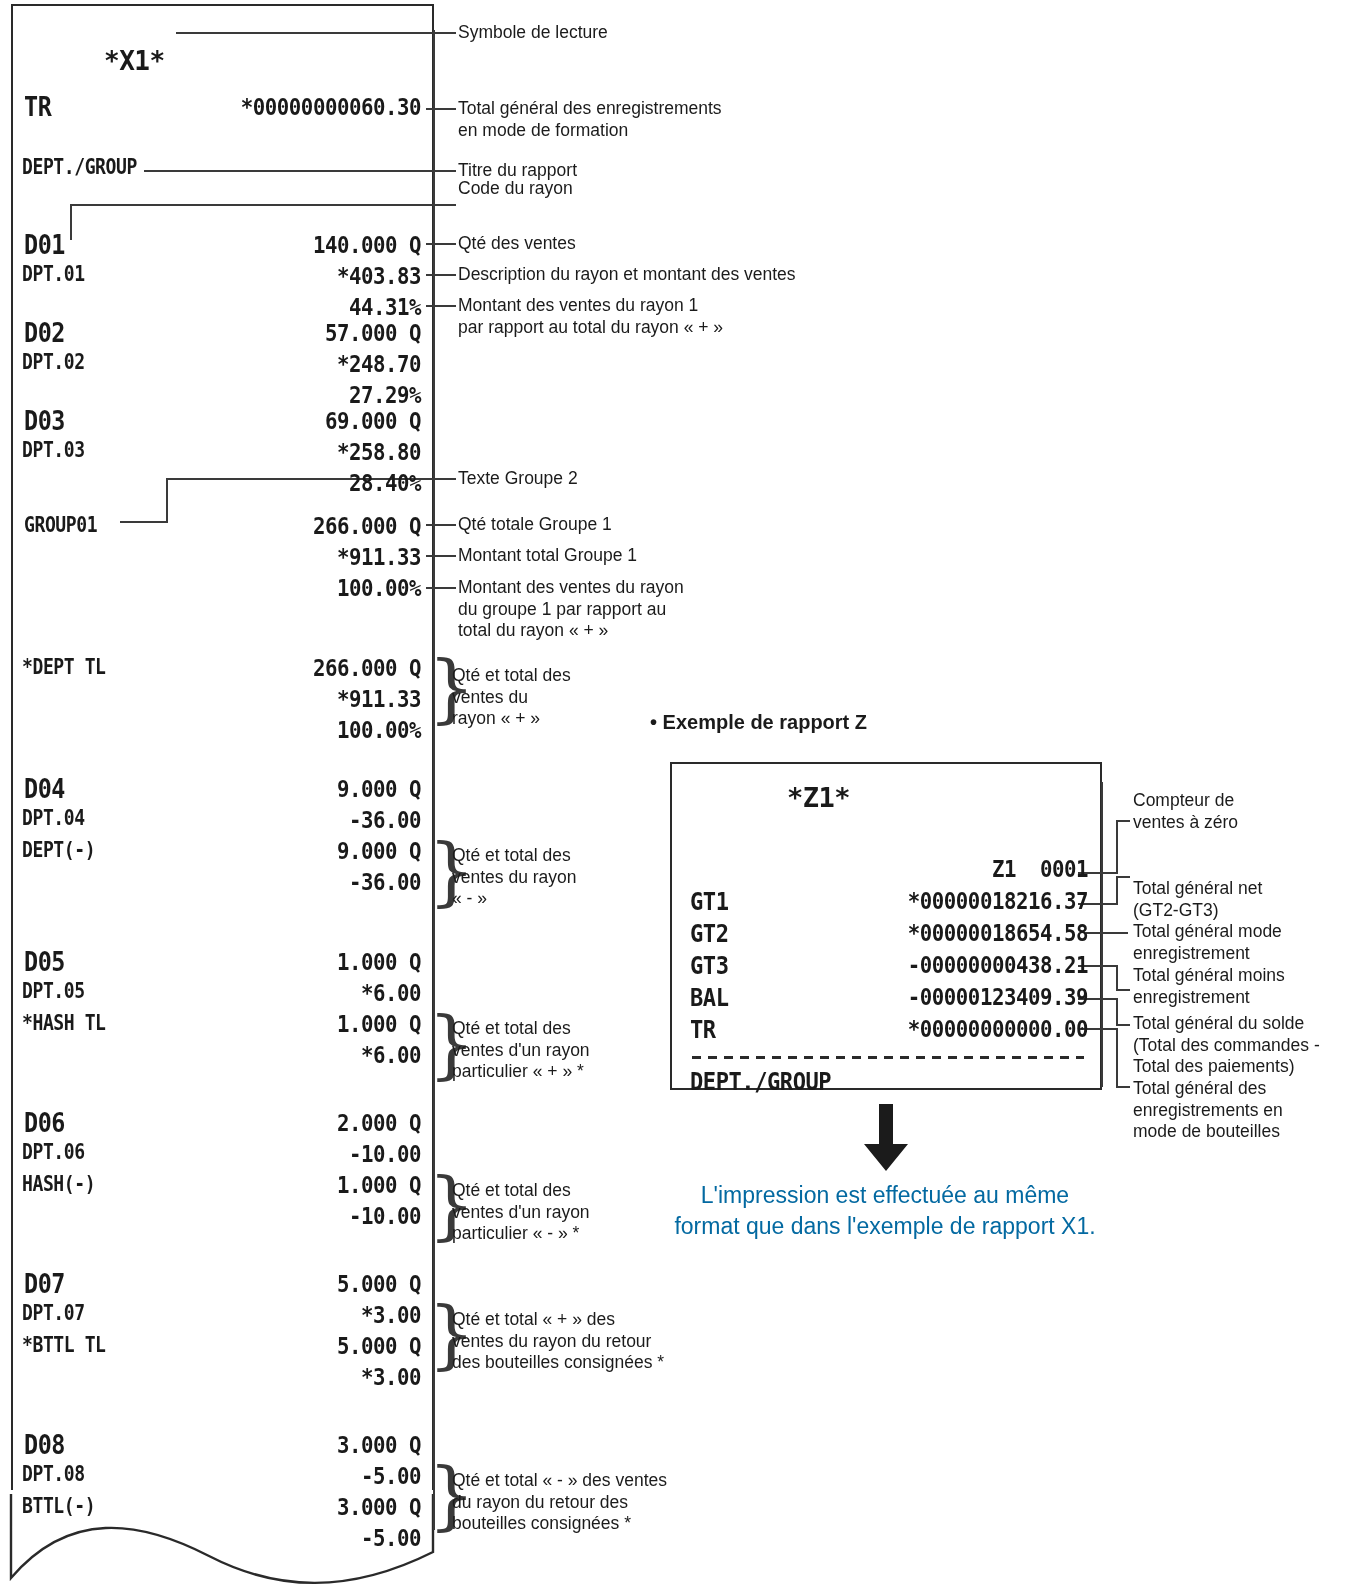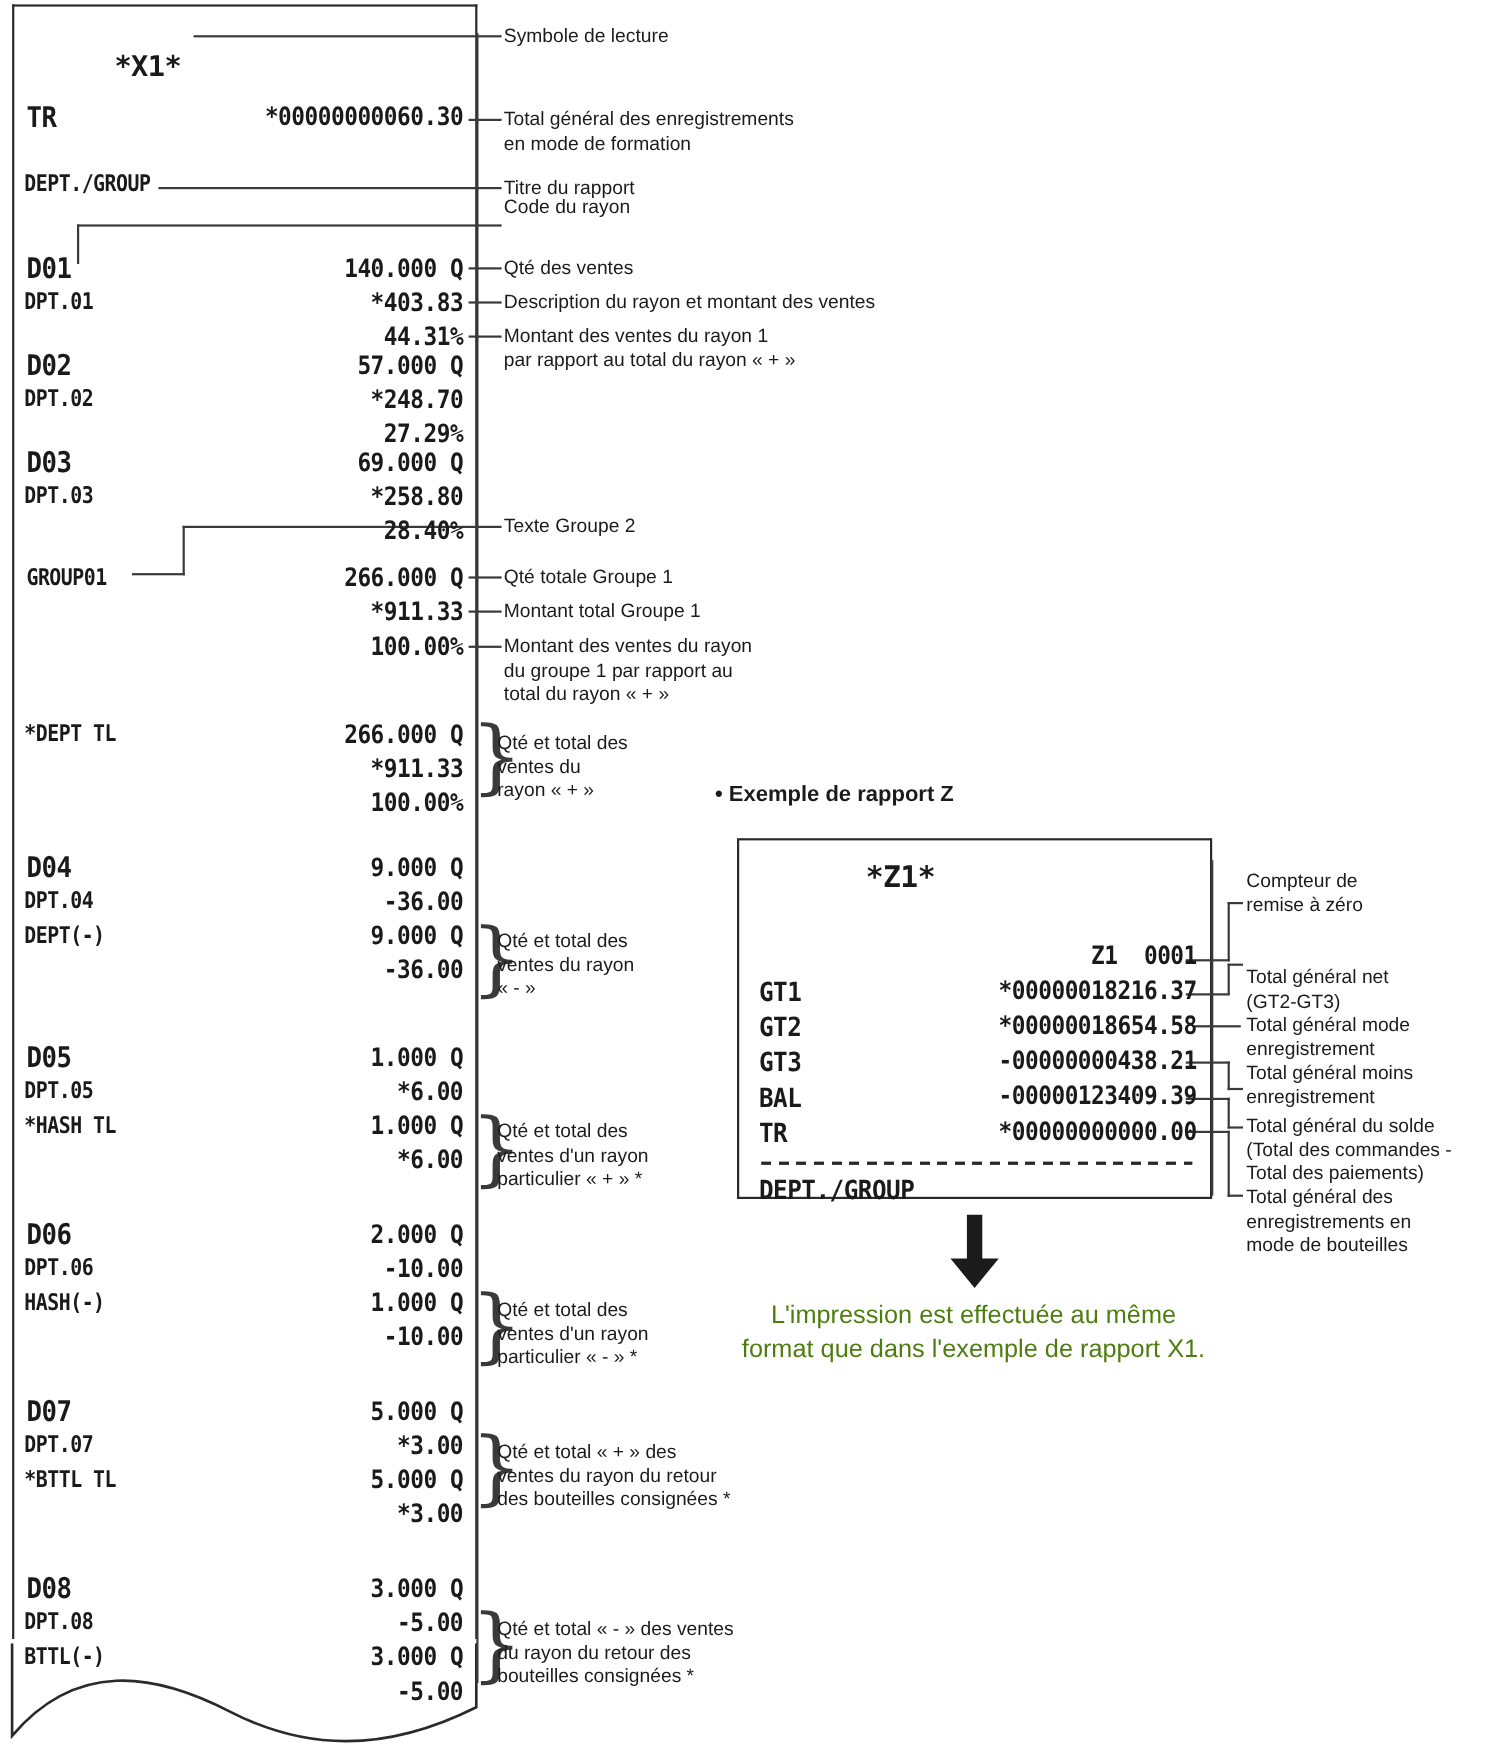--- a/index.html
+++ b/index.html
@@ -103,21 +103,21 @@
 
   
   #down-arrow { position: absolute; z-index: 6; }
 
   .caption {
     position: absolute;
     font-family: "Liberation Sans", sans-serif;
     font-size: 23px;
     line-height: 31px;
     text-align: center;
-    color: #4d7c0f;
+    color: #0369a1;
     z-index: 6;
   }
 </style>
 </head>
 <body>
 
 <div id="x1-paper"></div>
 
 <svg id="x1-torn" width="430" height="105" viewBox="0 0 430 105">
   <path d="M2 0 L2 88 C 60 20, 130 30, 200 66 C 268 101, 340 104, 424 62 L424 0" fill="#ffffff" stroke="#2a2a2a" stroke-width="2.4"></path>
@@ -319,21 +319,21 @@
 
 <div class="hline" style="left:1078px; top:998px; width:40px;"></div>
 <div class="vline" style="left:1116px; top:998px; height:28px;"></div>
 <div class="hline" style="left:1116px; top:1024px; width:14px;"></div>
 
 <div class="hline" style="left:1078px; top:1028px; width:40px;"></div>
 <div class="vline" style="left:1116px; top:1028px; height:60px;"></div>
 <div class="hline" style="left:1116px; top:1086px; width:14px;"></div>
 
 <div class="ann" style="left:1133px; top:790px;">Compteur de
-remise à zéro</div>
+ventes à zéro</div>
 <div class="ann" style="left:1133px; top:878px;">Total général net
 (GT2-GT3)</div>
 <div class="ann" style="left:1133px; top:921px;">Total général mode
 enregistrement</div>
 <div class="ann" style="left:1133px; top:965px;">Total général moins
 enregistrement</div>
 <div class="ann" style="left:1133px; top:1013px;">Total général du solde
 (Total des commandes -
 Total des paiements)</div>
 <div class="ann" style="left:1133px; top:1078px;">Total général des

